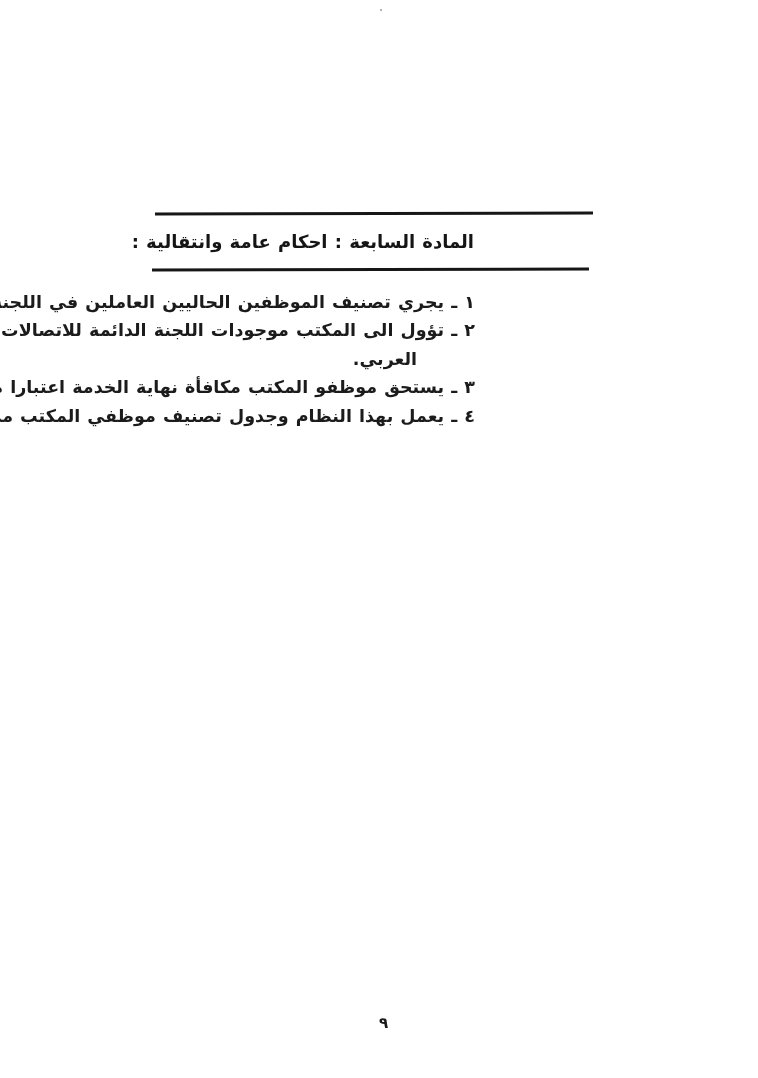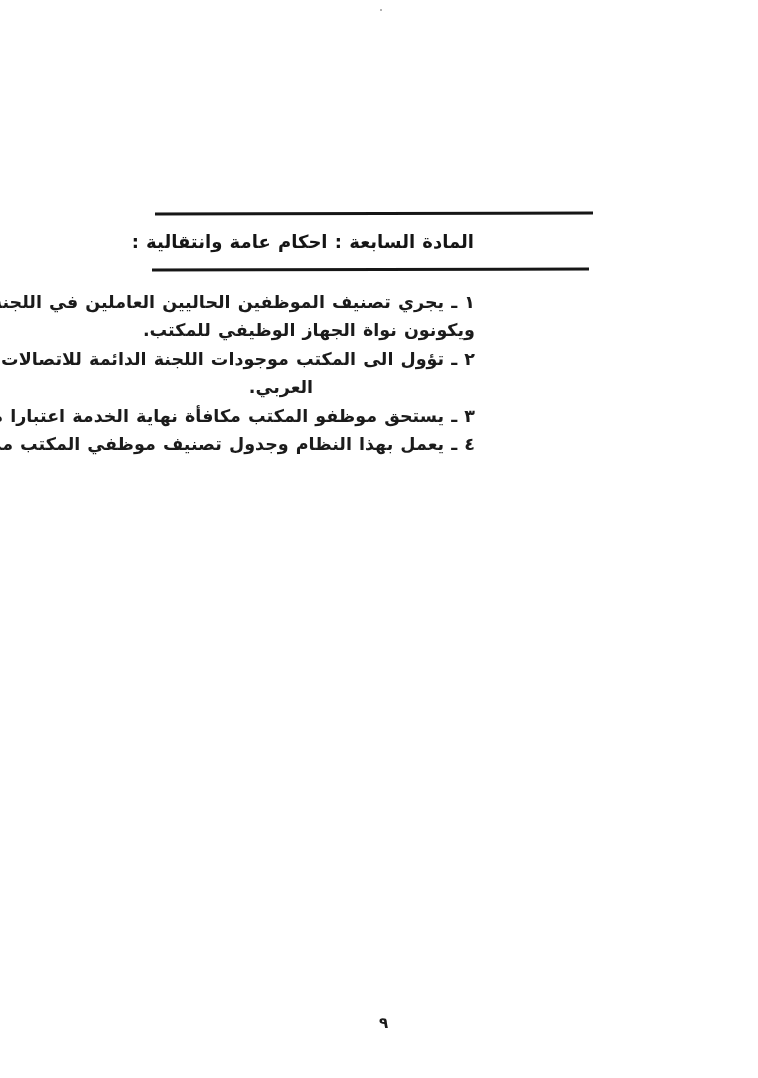--- a/index.html
+++ b/index.html
@@ -66,21 +66,20 @@
     font-weight: bold;
     color: #1b1b1b;
     word-spacing: 1px;
   }
   .line {
     line-height: 28.4px;
     white-space: nowrap;
   }
   .indent-sm {
     padding-right: 58px;
-    text-align: center;
   }
   .page-number {
     position: absolute;
     left: 379px;
     top: 1014px;
     direction: rtl;
     font-size: 15px;
     font-weight: bold;
     color: #1b1b1b;
   }
@@ -93,21 +92,20 @@
   <div class="speck"></div>
 
   <div class="rule rule-top"></div>
 
   <div class="heading">المادة السابعة : احكام عامة وانتقالية :</div>
 
   <div class="rule rule-bottom"></div>
 
   <div class="body-block">
     <div class="line">١ ـ يجري تصنيف الموظفين الحاليين العاملين في اللجنة الدائمة للاتصالات</div>
-    <div class="line">ويكونون نواة الجهاز الوظيفي للمكتب.</div>
     <div class="line">٢ ـ تؤول الى المكتب موجودات اللجنة الدائمة للاتصالات لمنطقة الخليج</div>
     <div class="line indent-sm">العربي.</div>
     <div class="line">٣ ـ يستحق موظفو المكتب مكافأة نهاية الخدمة اعتبارا من سريان مفعول</div>
     <div class="line">٤ ـ يعمل بهذا النظام وجدول تصنيف موظفي المكتب من بداية السنة المالية</div>
   </div>
 
   <div class="page-number">٩</div>
 
 </div>
 

